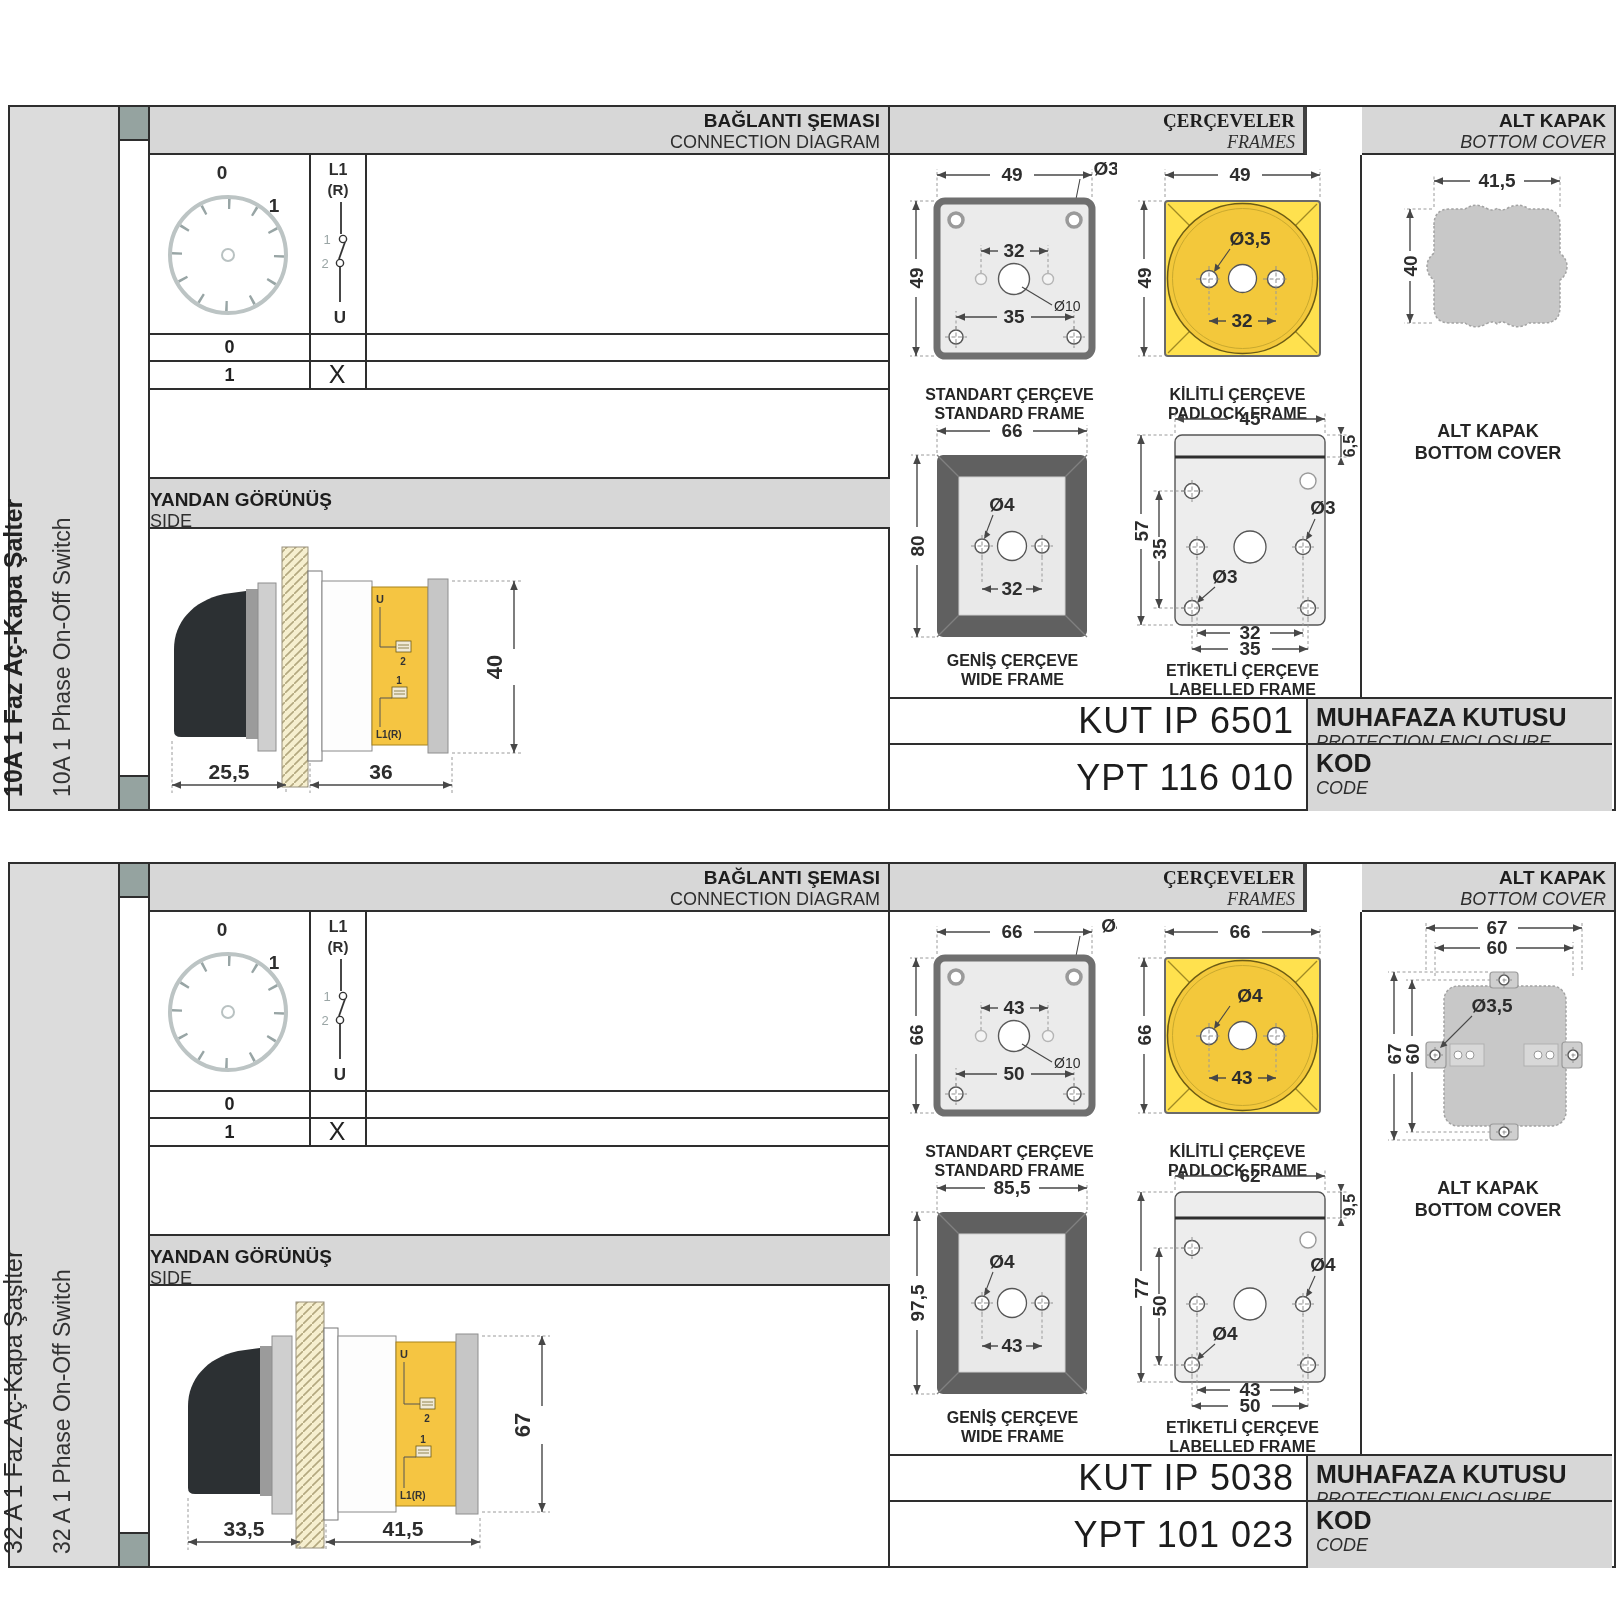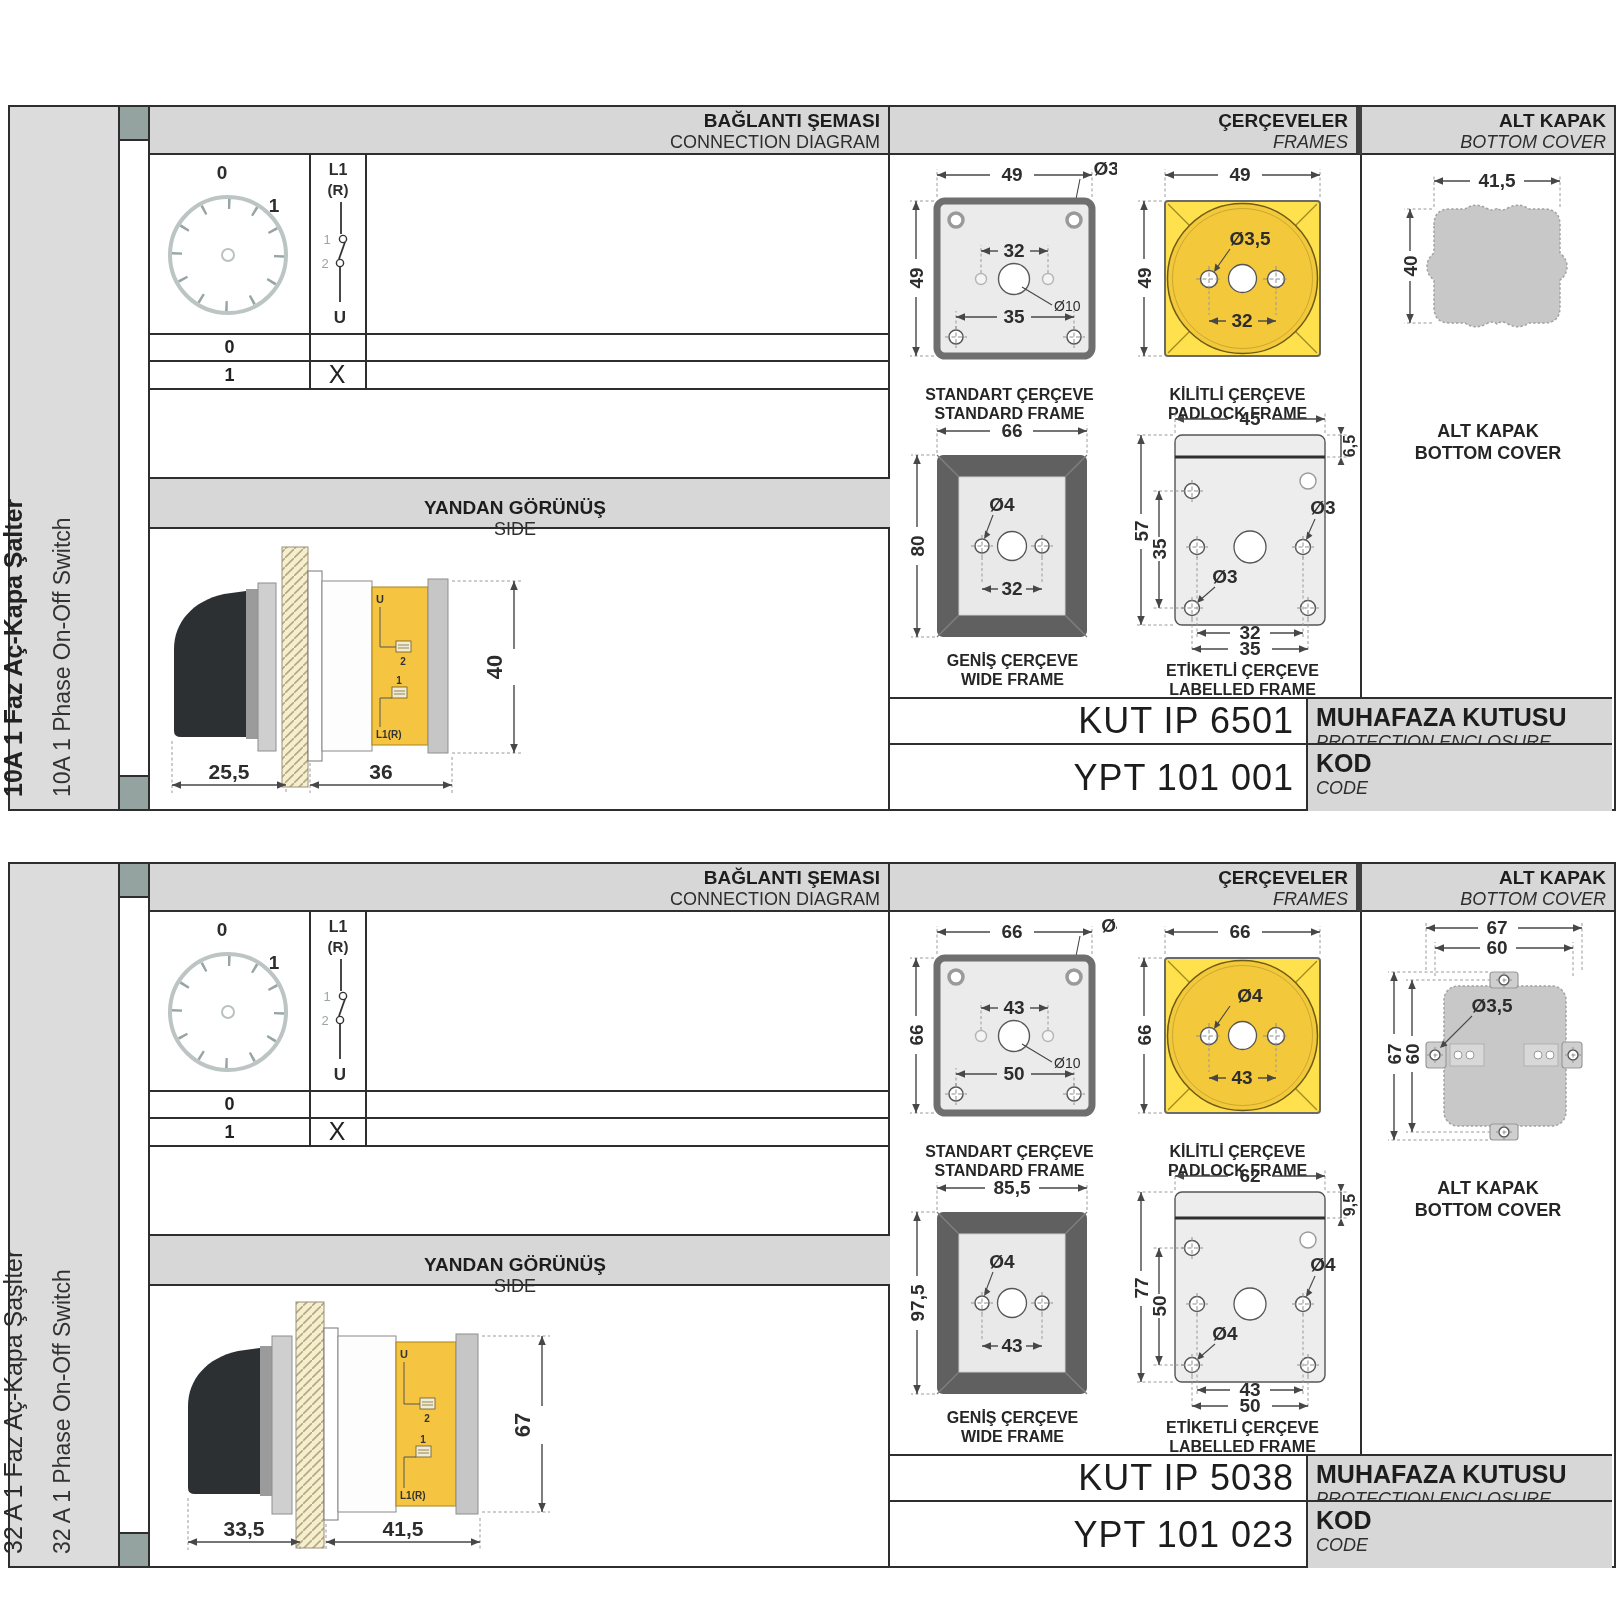--- a/index.html
+++ b/index.html
@@ -14,30 +14,30 @@
   .vstrip{position:absolute;left:110px;top:0;bottom:0;width:30px;background:#fff;border-right:2px solid #2e2e2e;box-sizing:border-box;}
   .cap{position:absolute;left:0;width:100%;height:34px;background:#95a3a0;box-sizing:border-box;}
   .cap.t{top:0;border-bottom:2px solid #2e2e2e;}
   .cap.b{bottom:0;border-top:2px solid #2e2e2e;}
   .content{position:absolute;left:140px;top:0;right:0;bottom:0;}
   .hdr{position:absolute;top:0;height:48px;background:#d7d7d7;border-bottom:2px solid #2e2e2e;box-sizing:border-box;text-align:right;padding:3px 8px 12px 0;line-height:1.15;}
   .hdr .l1{display:block;font-weight:bold;font-size:19px;color:#1d1d1d;}
   .hdr .l2{display:block;font-size:18px;color:#2e2e2e;}
   .hdr.it .l2{font-style:italic;}
   .hdr-conn{left:0;width:740px;border-right:2px solid #2e2e2e;}
-  .hdr-frames{left:740px;width:472px;border-right:6px solid #404040;}
+  .hdr-frames{left:740px;width:417px;border-right:4px solid #404040;font-family:Liberation Serif, serif;}
   .hdr-cover{left:1212px;right:0;}
   .conn-col{position:absolute;left:0;top:48px;width:740px;bottom:0;border-right:2px solid #2e2e2e;box-sizing:border-box;}
   .frames-col{position:absolute;left:740px;top:48px;width:472px;height:542px;border-right:2px solid #2e2e2e;box-sizing:border-box;}
   .cover-col{position:absolute;left:1212px;top:48px;right:0;height:542px;}
   .vline{position:absolute;width:2px;background:#2e2e2e;}
   .hline{position:absolute;height:2px;background:#2e2e2e;}
   .poscell{position:absolute;text-align:center;font-weight:bold;font-size:18px;color:#222;}
   .xmark{position:absolute;text-align:center;font-size:25px;color:#222;font-weight:normal;}
-  .side-hdr{position:absolute;left:0;top:322px;width:740px;height:52px;background:#d7d7d7;border-top:2px solid #2e2e2e;border-bottom:2px solid #2e2e2e;box-sizing:border-box;text-align:center;padding:18px 10px 0 0;line-height:1.15;}
+  .side-hdr{position:absolute;left:0;top:322px;width:740px;height:52px;background:#d7d7d7;border-top:2px solid #2e2e2e;border-bottom:2px solid #2e2e2e;box-sizing:border-box;text-align:left;padding:10px 10px 0 0;line-height:1.15;}
   .side-hdr .l1{display:block;font-weight:bold;font-size:19px;color:#1d1d1d;}
   .side-hdr .l2{display:block;font-size:18px;color:#2e2e2e;}
   .cap2{position:absolute;text-align:center;font-weight:bold;font-size:16px;line-height:1.2;color:#252525;}
   .row-codes{position:absolute;left:740px;width:722px;box-sizing:border-box;display:flex;border-top:2px solid #2e2e2e;}
   .row-kut{top:590px;height:46px;}
   .row-ypt{top:636px;height:68px;}
   .code-val{flex:0 0 416px;display:flex;align-items:center;justify-content:flex-end;padding-right:12px;font-size:36px;color:#1c1c1c;letter-spacing:1px;box-sizing:border-box;}
   .code-lab{flex:1;background:#d7d7d7;border-left:2px solid #2e2e2e;padding:3px 8px;line-height:1.2;box-sizing:border-box;}
   .code-lab .l1{display:block;font-weight:bold;font-size:25px;color:#1d1d1d;}
   .code-lab .l2{display:block;font-style:italic;font-size:18px;color:#2e2e2e;}
@@ -404,21 +404,21 @@
       </div>
 
       <div class="row-codes row-kut">
         <div class="code-val">KUT IP 6501</div>
         <div class="code-lab">
           <span class="l1">MUHAFAZA KUTUSU</span>
           <span class="l2">PROTECTION ENCLOSURE</span>
         </div>
       </div>
       <div class="row-codes row-ypt">
-        <div class="code-val">YPT 101 001</div>
+        <div class="code-val">YPT 116 010</div>
         <div class="code-lab">
           <span class="l1">KOD</span>
           <span class="l2">CODE</span>
         </div>
       </div>
     </div>
   </div>
 
   <div class="panel" id="panel2">
     <div class="sidebar">

